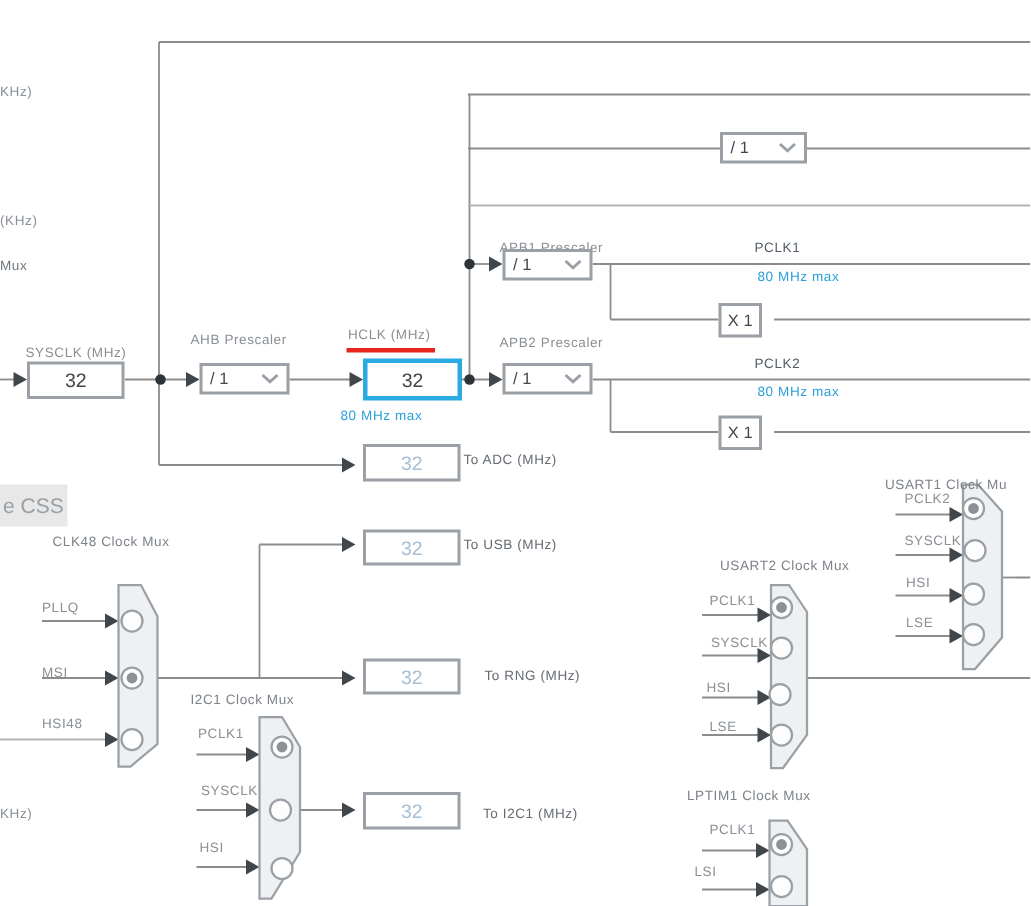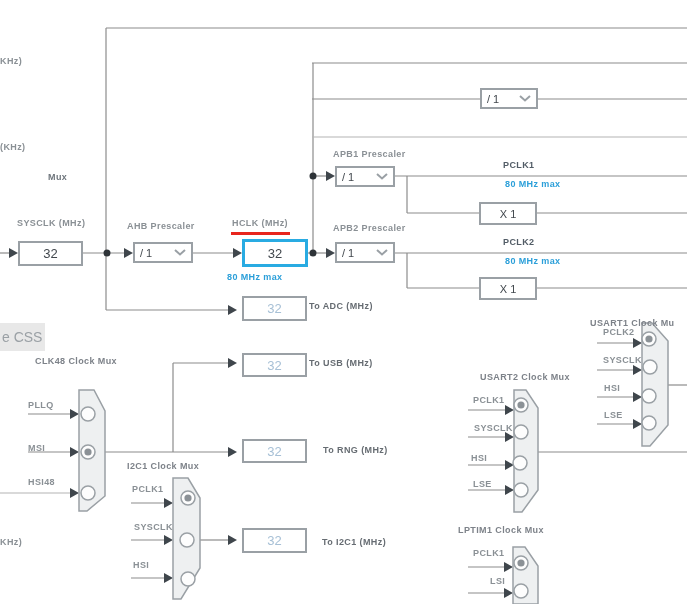--- a/index.html
+++ b/index.html
@@ -1,34 +1,34 @@
 <!DOCTYPE html>
 <html><head>
 <meta charset="utf-8">
 <style>
   html,body{margin:0;padding:0;background:#fff;}
   #stage{position:relative;width:687px;height:604px;background:#ffffff;overflow:hidden;
          font-family:"Liberation Sans",sans-serif;}
   #wires{position:absolute;left:0;top:0;z-index:1;}
-  .lbl{position:absolute;z-index:3;font-size:9px;font-weight:bold;letter-spacing:.4px;
+  .lbl{position:absolute;z-index:3;font-size:9px;font-weight:normal;letter-spacing:.4px;
        color:#8a9095;white-space:nowrap;}
   .lbl-dark{color:#525c66;}
   .lbl-blue{color:#2b9fd9;}
   .lbl-out{color:#666c72;}
   .lbl-title{color:#7d8289;}
-  .lbl-strong{color:#6e757c;padding-left:48px;}
+  .lbl-strong{color:#6e757c;}
   .vbox{position:absolute;z-index:3;box-sizing:border-box;border:2px solid #9aa0a5;background:#fff;
         display:flex;align-items:center;justify-content:center;font-size:13px;color:#41474d;}
   .hclk{border:3px solid #29abe2;}
   .faded{color:#a7c0d6;}
   .dd{position:absolute;z-index:3;box-sizing:border-box;border:2px solid #9aa0a5;background:#fff;
       height:21px;display:flex;align-items:center;justify-content:space-between;
       padding:0 5px;font-size:11px;color:#41474d;}
   .xbox{position:absolute;z-index:3;box-sizing:border-box;border:2px solid #9aa0a5;background:#fff;
-        width:58px;height:23px;display:flex;align-items:center;justify-content:center;
+        width:29px;height:23px;display:flex;align-items:center;justify-content:center;
         font-size:11px;color:#41474d;}
   .badge{position:absolute;z-index:3;left:0;top:323px;width:45px;height:28px;background:#e8e8e8;
          color:#9aa0a5;font-size:14px;display:flex;align-items:center;padding-left:2px;box-sizing:border-box;}
   .redline{position:absolute;z-index:3;left:231px;top:232px;width:59px;height:3px;background:#e8251d;}
 </style>
 </head>
 <body>
 
 <div id="stage">
 
@@ -157,21 +157,21 @@
       <circle cx="521" cy="591" r="7" fill="#fdfdfd" stroke="#9aa0a5" stroke-width="1.5"></circle>
     </g>
   </svg>
 
   <div class="lbl" style="left:0;top:56px">KHz)</div>
   <div class="lbl" style="left:0;top:142px">(KHz)</div>
   <div class="lbl lbl-strong" style="left:0;top:172px">Mux</div>
   <div class="badge">e CSS</div>
   <div class="lbl" style="left:0;top:537px">KHz)</div>
 
-  <div class="lbl" style="left:17px;top:218px">SYSCLK (MHz)</div>
+  <div class="lbl" style="left:17px;top:230px">SYSCLK (MHz)</div>
   <div class="vbox" style="left:18px;top:241px;width:65px;height:25px">32</div>
 
   <div class="lbl" style="left:127px;top:221px">AHB Prescaler</div>
   <div class="dd" style="left:133px;top:242px;width:60px">
     <span>/ 1</span>
     <svg width="12" height="7">
         <polyline points="1,1 6,5.5 11,1" fill="none" stroke="#9aa0a5" stroke-width="2"></polyline>
       </svg>
   </div>
 
@@ -180,21 +180,21 @@
   <div class="vbox hclk" style="left:242px;top:239px;width:66px;height:28px">32</div>
   <div class="lbl lbl-blue" style="left:227px;top:272px">80 MHz max</div>
 
   <div class="dd" style="left:480px;top:88px;width:58px">
     <span>/ 1</span>
     <svg width="12" height="7">
         <polyline points="1,1 6,5.5 11,1" fill="none" stroke="#9aa0a5" stroke-width="2"></polyline>
       </svg>
   </div>
 
-  <div class="lbl" style="left:333px;top:149px">APB1 Prescaler</div>
+  <div class="lbl" style="left:333px;top:160px">APB1 Prescaler</div>
   <div class="dd" style="left:335px;top:166px;width:60px">
     <span>/ 1</span>
     <svg width="12" height="7">
         <polyline points="1,1 6,5.5 11,1" fill="none" stroke="#9aa0a5" stroke-width="2"></polyline>
       </svg>
   </div>
   <div class="lbl lbl-dark" style="left:503px;top:160px">PCLK1</div>
   <div class="lbl lbl-blue" style="left:505px;top:179px">80 MHz max</div>
   <div class="xbox" style="left:479px;top:202px">X 1</div>
 
@@ -238,15 +238,15 @@
   <div class="lbl" style="left:473px;top:479px">LSE</div>
 
   <div class="lbl lbl-title" style="left:590px;top:318px">USART1 Clock Mu</div>
   <div class="lbl" style="left:603px;top:327px">PCLK2</div>
   <div class="lbl" style="left:603px;top:355px">SYSCLK</div>
   <div class="lbl" style="left:604px;top:383px">HSI</div>
   <div class="lbl" style="left:604px;top:410px">LSE</div>
 
   <div class="lbl lbl-title" style="left:458px;top:525px">LPTIM1 Clock Mux</div>
   <div class="lbl" style="left:473px;top:548px">PCLK1</div>
-  <div class="lbl" style="left:490px;top:576px">LSI</div>
+  <div class="lbl" style="left:463px;top:576px">LSI</div>
 
 </div>
 
 </body></html>

